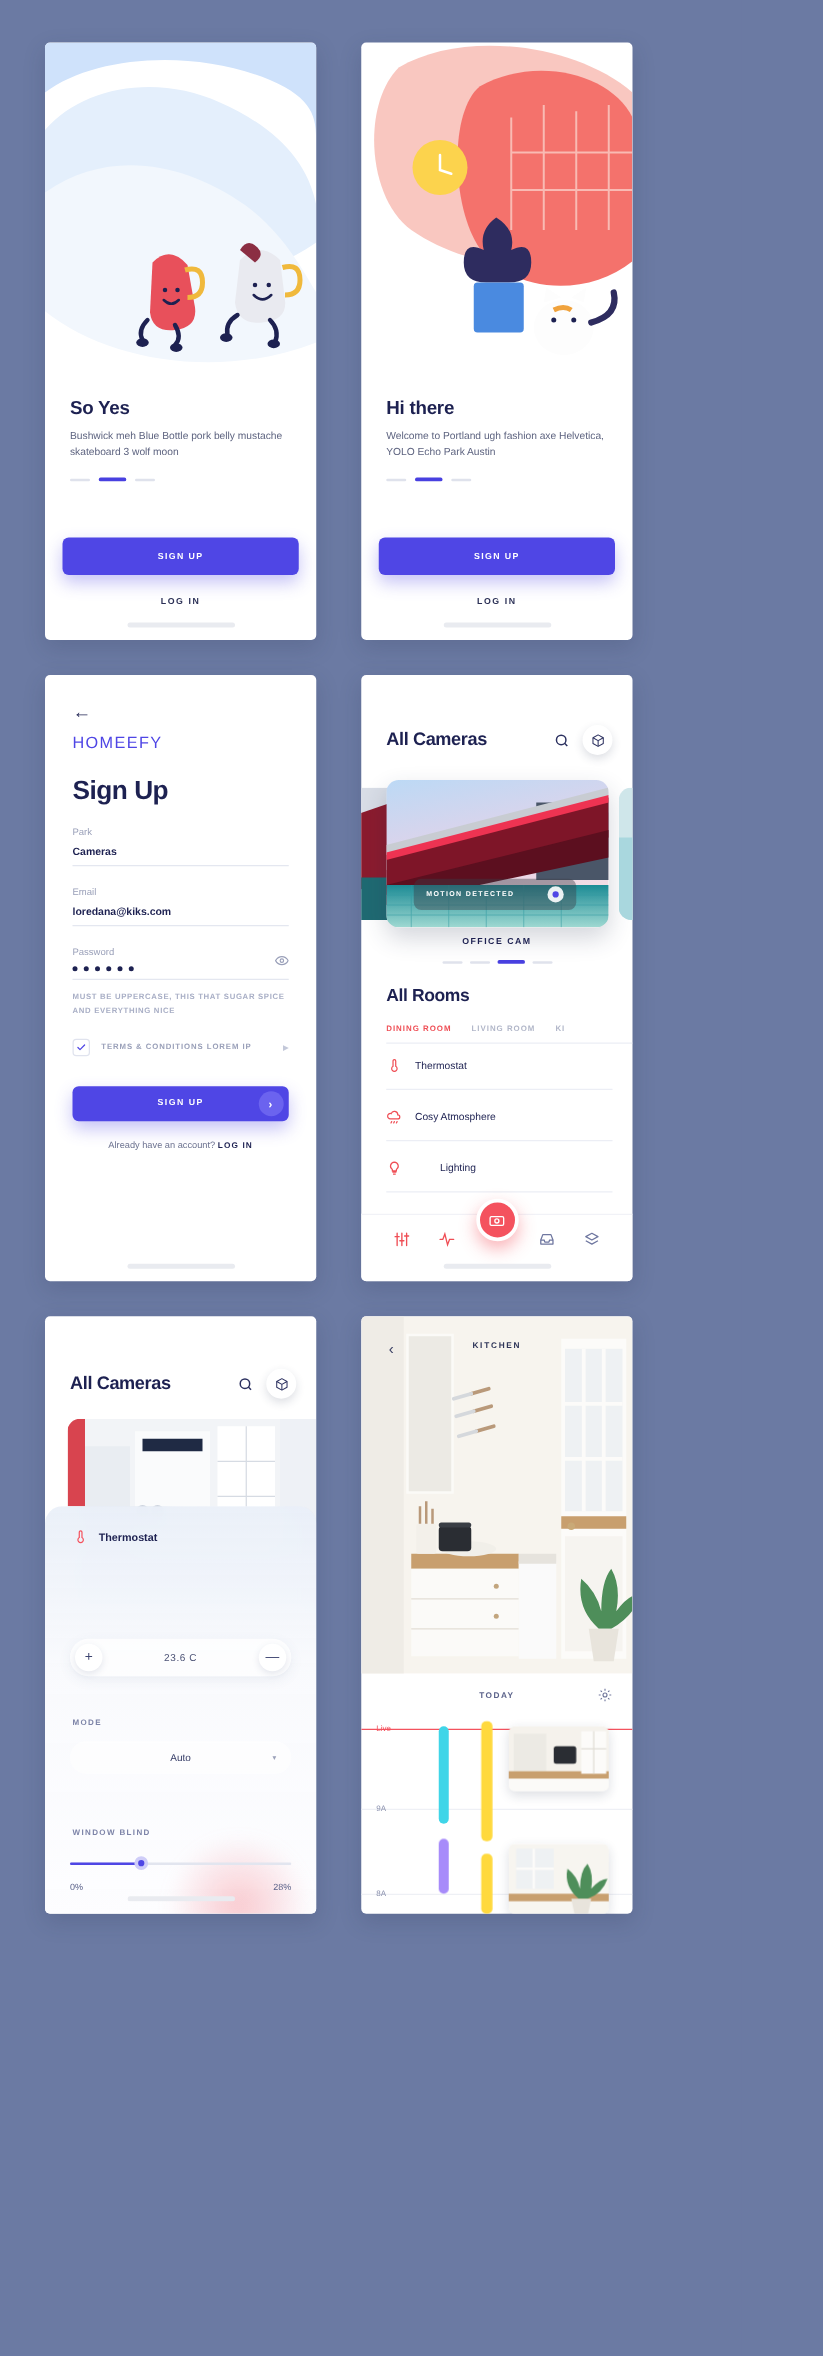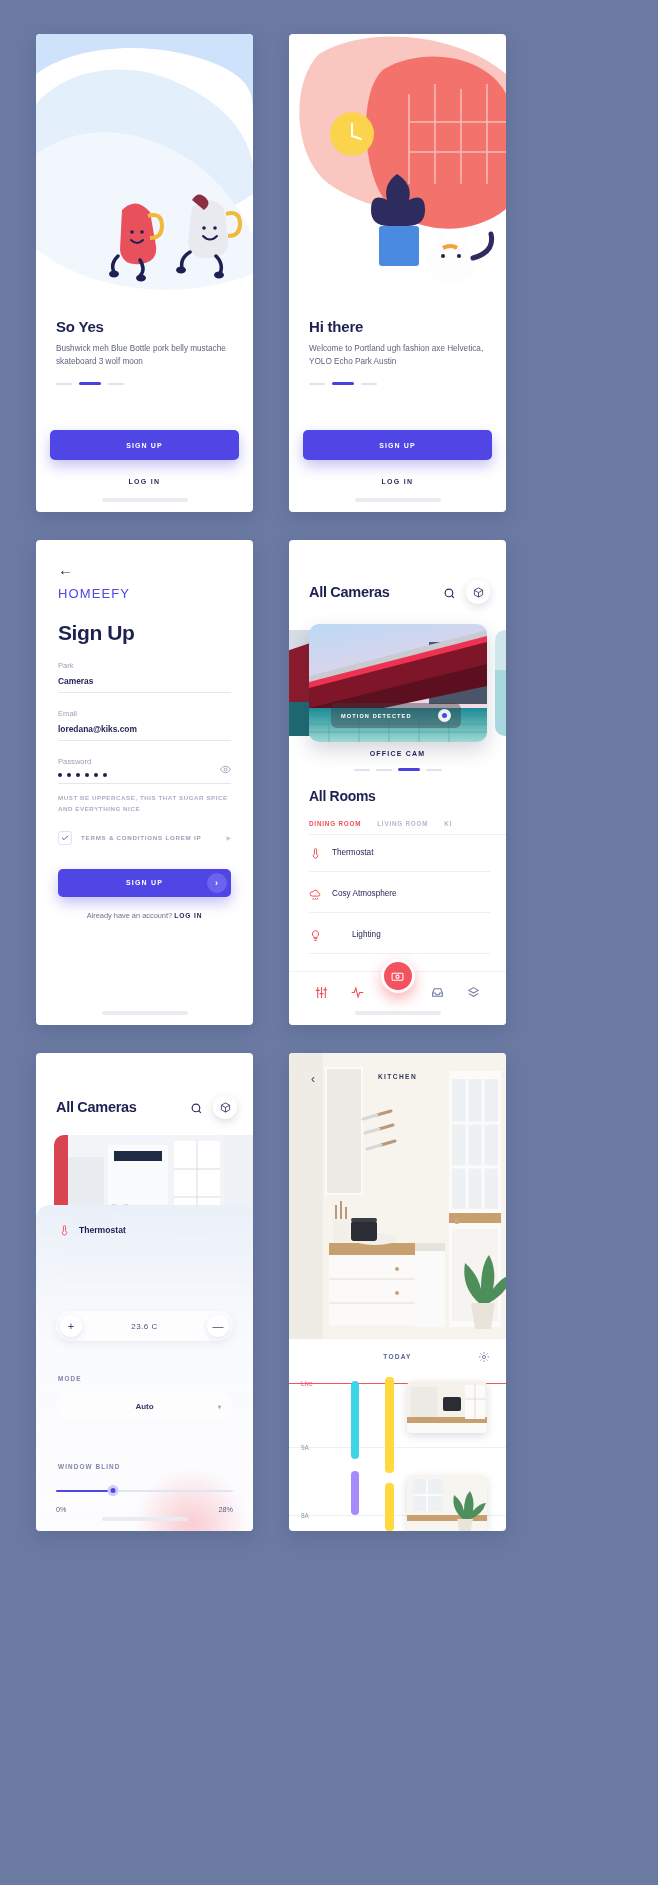--- a/index.html
+++ b/index.html
@@ -226,21 +226,21 @@
   .sect-label {
     position: absolute; left: 22px; font-size: 6.4px; font-weight: bold;
     letter-spacing: 1.1px; color: #7d84a8;
   }
   .sect-label.mode { top: 170px; }
   .sect-label.blind { top: 258px; }
   .select {
     position: absolute; left: 20px; right: 20px; top: 188px; height: 26px;
     background: rgba(255,255,255,.6); border-radius: 13px;
     display: flex; align-items: center; justify-content: center;
-    font-size: 8px; color: #343b66; position: absolute; cursor: pointer; font-weight: bold;
+    font-size: 8px; color: #343b66; position: absolute; cursor: pointer;
   }
   .select .chev { position: absolute; right: 12px; font-size: 6px; color: #9aa0b9; }
   .slider { position: absolute; left: 20px; right: 20px; top: 284px; height: 3px; }
   .slider .track { position: absolute; left:0; right:0; top: 1px; height: 1.5px; background: #e2e5ef; border-radius: 2px; }
   .slider .fill  { position: absolute; left:0; width: 32%; top: 1px; height: 1.5px; background: #4f46e5; border-radius: 2px; }
   .slider .knob {
     position: absolute; left: 32%; top: -4px; width: 11px; height: 11px; border-radius: 50%;
     background: #4f46e5; border: 3px solid #cfcdf8; transform: translateX(-50%); cursor: pointer;
   }
   .slider-ends {

